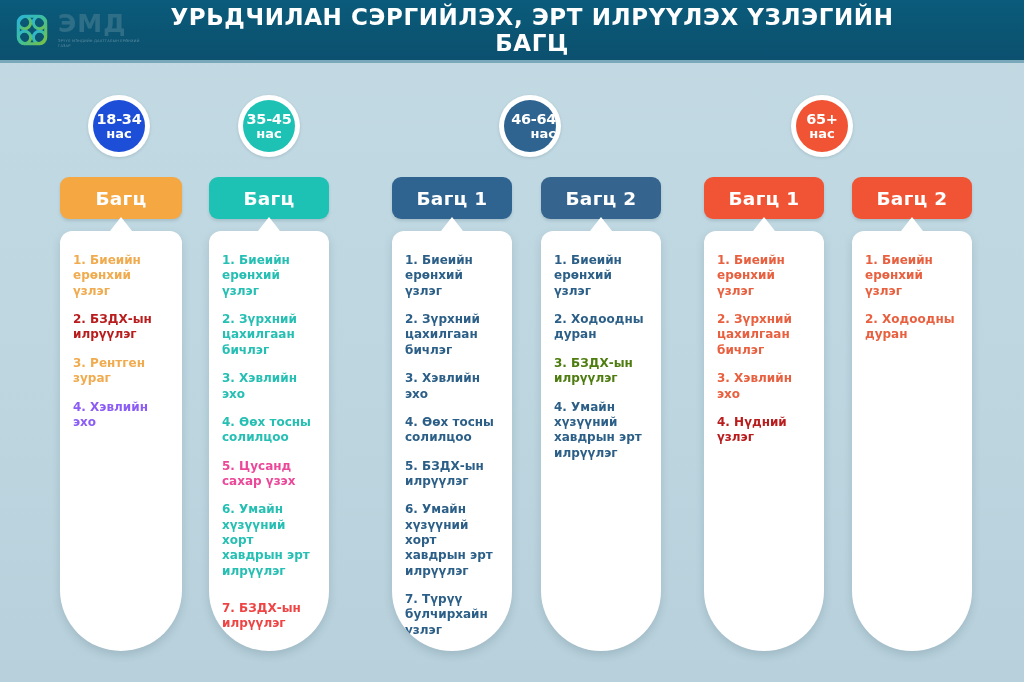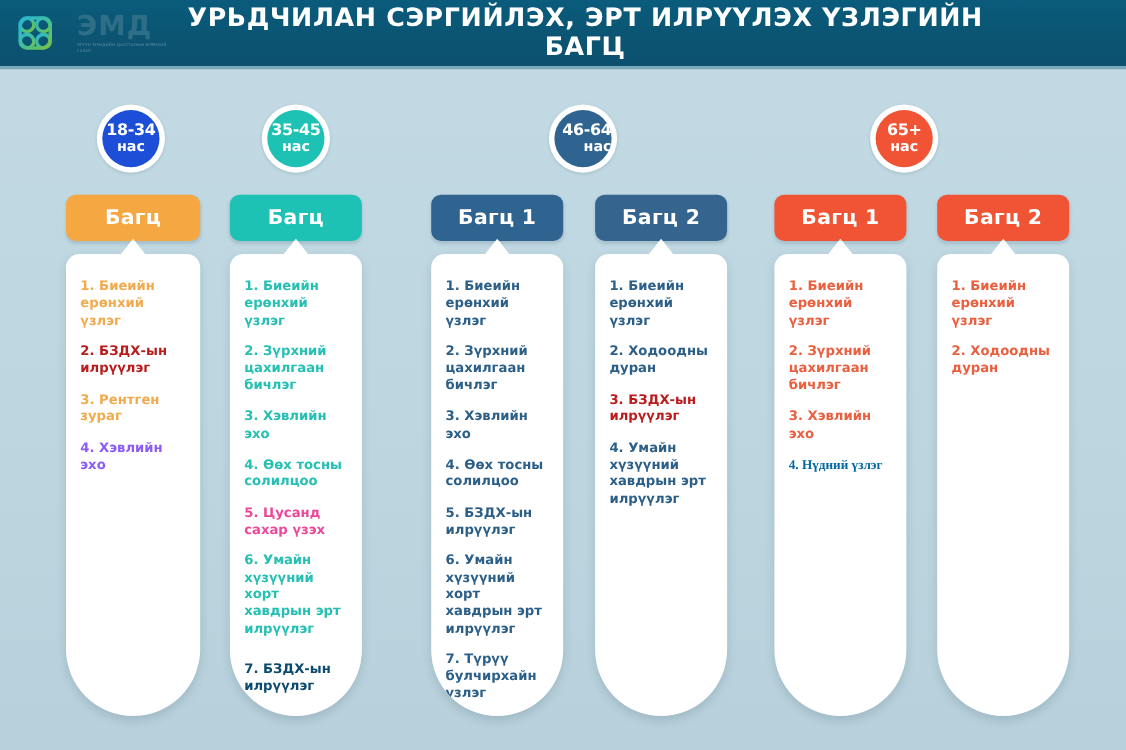--- a/index.html
+++ b/index.html
@@ -21,21 +21,21 @@
     position:absolute; left:0; top:0; width:1024px; height:60px;
     background:linear-gradient(180deg,#0a5b7c 0%,#0b5472 60%,#0c5070 100%);
     display:flex; align-items:center;
   }
   #header-underline {
     position:absolute; left:0; top:60px; width:1024px; height:3px;
     background:#3f7f9a; opacity:.55;
   }
 
   #logo-block {
-    display:flex; align-items:center; gap:16px;
+    display:flex; align-items:center; gap:4px;
     margin-left:10px; width:150px; flex:none;
   }
   #logo-mark { width:44px; height:44px; flex:none; }
   #logo-text-wrap { display:flex; flex-direction:column; line-height:1; }
   #logo-word {
     font-size:25px; font-weight:bold; letter-spacing:1px;
     color:#2e6e86;
     -webkit-text-stroke:0px;
     text-shadow:0 0 1px #1d5d78;
   }
@@ -167,21 +167,21 @@
         </div>
         <div class="pkg-tab" style="left: 209px; top: 177px; width: 120px; background: rgb(30, 194, 180);">Багц</div>
         <div class="tab-arrow" style="left: 258px; top: 217px;"></div>
         <div class="pkg-card" style="left: 209px; top: 231px; width: 120px; height: 420px;">
           <div class="item" style="color: rgb(37, 191, 179);">1. Биеийн ерөнхий үзлэг</div>
           <div class="item" style="color: rgb(37, 191, 179);">2. Зүрхний цахилгаан бичлэг</div>
           <div class="item" style="color: rgb(37, 191, 179);">3. Хэвлийн эхо</div>
           <div class="item" style="color: rgb(37, 191, 179);">4. Өөх тосны  солилцоо</div>
           <div class="item" style="color: #ec4899;">5. Цусанд сахар үзэх</div>
           <div class="item" style="color: rgb(37, 191, 179);">6. Умайн хүзүүний хорт хавдрын эрт илрүүлэг</div>
-          <div class="item" style="color: #0c4a6e; margin-top: 22px;">7. БЗДХ-ын илрүүлэг</div>
+          <div class="item" style="color: #ef4444; margin-top: 22px;">7. БЗДХ-ын илрүүлэг</div>
         </div>
       </div>
       <div class="column">
         <div class="age-badge" style="left: 499px; top: 95px;">
           <div class="age-badge-inner" style="background: rgb(47, 100, 145); align-items: flex-end;">
             <span class="age-range">46-64</span>
             <span class="age-unit">нас</span>
           </div>
         </div>
         <div class="pkg-tab" style="left: 392px; top: 177px; width: 120px; background: rgb(47, 100, 145);">Багц 1</div>
@@ -195,38 +195,38 @@
           <div class="item" style="color: rgb(44, 95, 135);">6. Умайн хүзүүний хорт хавдрын эрт илрүүлэг</div>
           <div class="item" style="color: rgb(44, 95, 135);">7. Түрүү булчирхайн үзлэг</div>
         </div>
       </div>
       <div class="column">
         <div class="pkg-tab" style="left: 541px; top: 177px; width: 120px; background: rgb(53, 101, 142);">Багц 2</div>
         <div class="tab-arrow" style="left: 590px; top: 217px;"></div>
         <div class="pkg-card" style="left: 541px; top: 231px; width: 120px; height: 420px;">
           <div class="item" style="color: rgb(44, 95, 135);">1. Биеийн ерөнхий үзлэг</div>
           <div class="item" style="color: rgb(44, 95, 135);">2. Ходоодны дуран</div>
-          <div class="item" style="color: #b91c1c;">3. БЗДХ-ын илрүүлэг</div>
+          <div class="item" style="color: #4d7c0f;">3. БЗДХ-ын илрүүлэг</div>
           <div class="item" style="color: rgb(44, 95, 135);">4. Умайн хүзүүний хавдрын эрт илрүүлэг</div>
         </div>
       </div>
       <div class="column">
         <div class="age-badge" style="left: 791px; top: 95px;">
           <div class="age-badge-inner" style="background: rgb(241, 84, 52);">
             <span class="age-range">65+</span>
             <span class="age-unit">нас</span>
           </div>
         </div>
         <div class="pkg-tab" style="left: 704px; top: 177px; width: 120px; background: rgb(241, 84, 52);">Багц 1</div>
         <div class="tab-arrow" style="left: 753px; top: 217px;"></div>
         <div class="pkg-card" style="left: 704px; top: 231px; width: 120px; height: 420px;">
           <div class="item" style="color: rgb(232, 96, 63);">1. Биеийн ерөнхий үзлэг</div>
           <div class="item" style="color: rgb(232, 96, 63);">2. Зүрхний цахилгаан бичлэг</div>
           <div class="item" style="color: rgb(232, 96, 63);">3. Хэвлийн эхо</div>
-          <div class="item" style="color: #0369a1; font-family: Liberation Serif, serif;">4. Нүдний үзлэг</div>
+          <div class="item" style="color: #b91c1c;">4. Нүдний үзлэг</div>
         </div>
       </div>
       <div class="column">
         <div class="pkg-tab" style="left: 852px; top: 177px; width: 120px; background: rgb(241, 84, 52);">Багц 2</div>
         <div class="tab-arrow" style="left: 901px; top: 217px;"></div>
         <div class="pkg-card" style="left: 852px; top: 231px; width: 120px; height: 420px;">
           <div class="item" style="color: rgb(232, 96, 63);">1. Биеийн ерөнхий үзлэг</div>
           <div class="item" style="color: rgb(232, 96, 63);">2. Ходоодны дуран</div>
         </div>
       </div>

